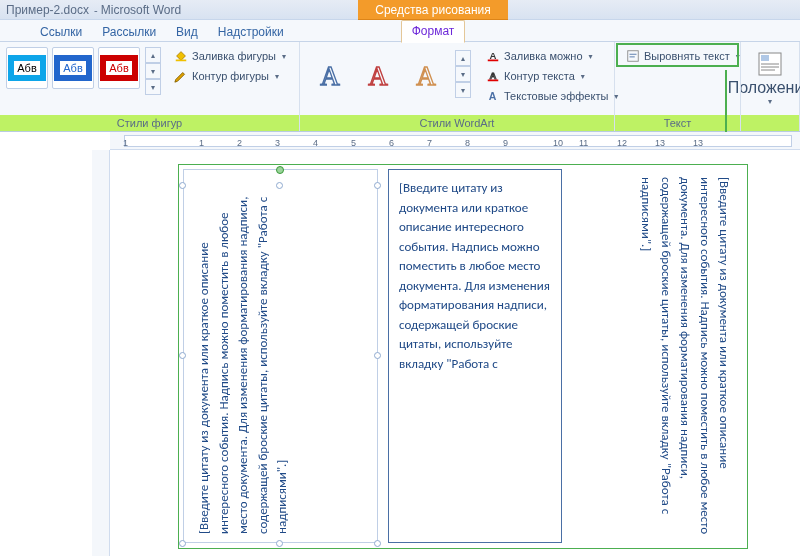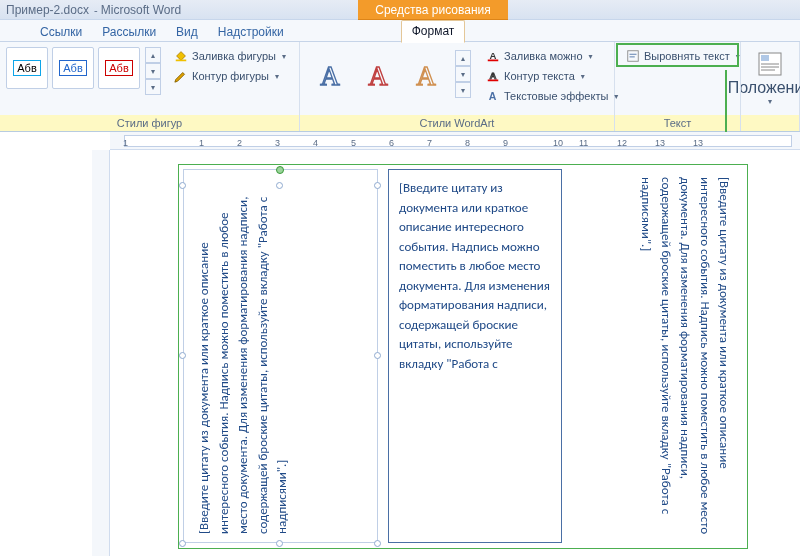--- a/index.html
+++ b/index.html
@@ -6,29 +6,29 @@
   html, body { width: 800px; height: 556px; overflow: hidden; font-family: "Segoe UI", Tahoma, sans-serif; font-size: 11px; background: #fff; }
   
   .titlebar { height: 20px; background: linear-gradient(#e6ecf5, #d8e2f1); display: flex; align-items: center; padding: 0 6px; border-bottom: 1px solid #c7d6eb; }
   .titlebar .titletext { color: #5a6c86; font-size: 12px; }
   .titlebar .dash { color: #5a6c86; margin-left: 2px; }
   .titlebar .highlight { position: absolute; left: 358px; top: 0; width: 150px; height: 20px; background: #f39b2a; color: #fff; display: flex; align-items: center; justify-content: center; font-size: 12px; border-bottom: 1px solid #dc8418; }
   
   .tabs { height: 22px; background: #f5f8fc; display: flex; align-items: flex-end; border-bottom: 1px solid #c6d4e8; padding-left: 30px; position: relative; }
   .tab { padding: 3px 10px 2px; color: #3465a4; font-size: 12px; cursor: pointer; }
   .tab-format-wrap { position: absolute; left: 358px; top: 0; width: 150px; height: 22px; display: flex; justify-content: center; background: transparent; }
-  .tab-format { padding: 3px 10px 2px; color: #0f172a; background: #fff; border: 1px solid #e4c798; border-bottom: 1px solid #fff; margin-bottom: -1px; border-radius: 2px 2px 0 0; font-size: 12px; }
+  .tab-format { padding: 3px 10px 2px; color: #6d28d9; background: #fff; border: 1px solid #e4c798; border-bottom: 1px solid #fff; margin-bottom: -1px; border-radius: 2px 2px 0 0; font-size: 12px; }
   
   .ribbon { height: 90px; background: #f5f8fc; display: flex; border-bottom: 1px solid #b8cce0; }
   .group { border-right: 1px solid #d6e0ee; display: flex; flex-direction: column; }
   .group-body { flex: 1; display: flex; align-items: flex-start; padding: 3px 4px; }
-  .group-label { height: 16px; display: flex; align-items: center; justify-content: center; color: #5a6c86; font-size: 11px; background: #fef9c3; }
+  .group-label { height: 16px; display: flex; align-items: center; justify-content: center; color: #5a6c86; font-size: 11px; background: #bef264; }
   
   .swatch { width: 42px; height: 42px; background: #fff; border: 1px solid #c0cfe6; border-radius: 2px; display: flex; align-items: center; justify-content: center; margin: 2px; cursor: pointer; }
-  .swatch .abv { border: 1px solid #0ea5e9; padding: 1px 3px; font-size: 11px; }
+  .swatch .abv { border: 6px solid #0ea5e9; padding: 1px 3px; font-size: 11px; }
   .swatch.red .abv { color: #c00; border-color: #c00; }
   .swatch.blue .abv { color: #26c; border-color: #26c; }
   
   .toolcol { display: flex; flex-direction: column; gap: 2px; padding: 2px 4px; }
   .toolitem { display: flex; align-items: center; gap: 4px; padding: 2px 3px; color: #3a506e; cursor: pointer; white-space: nowrap; }
   .drop::after { content: "▾"; font-size: 8px; margin-left: 2px; color: #5a6c86; }
   
   .ico { width: 14px; height: 14px; display: inline-flex; align-items: center; justify-content: center; }
   .ico svg { width: 14px; height: 14px; }
   

